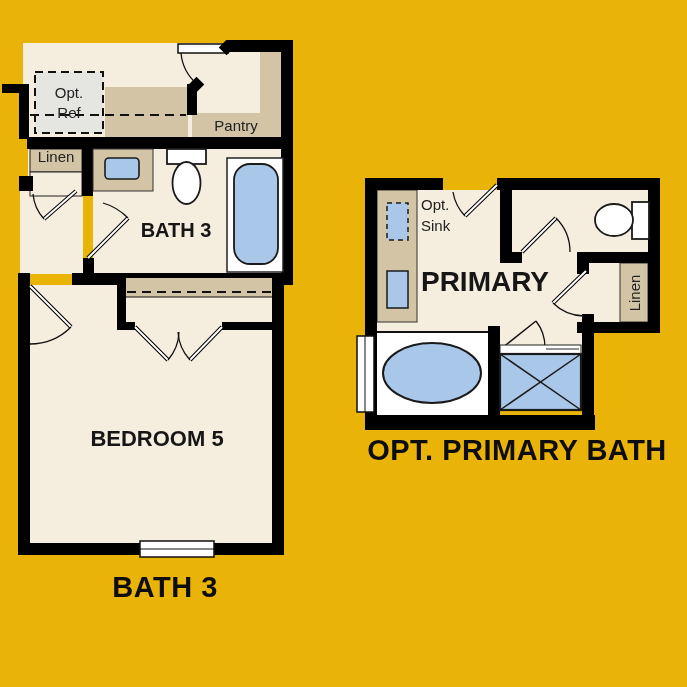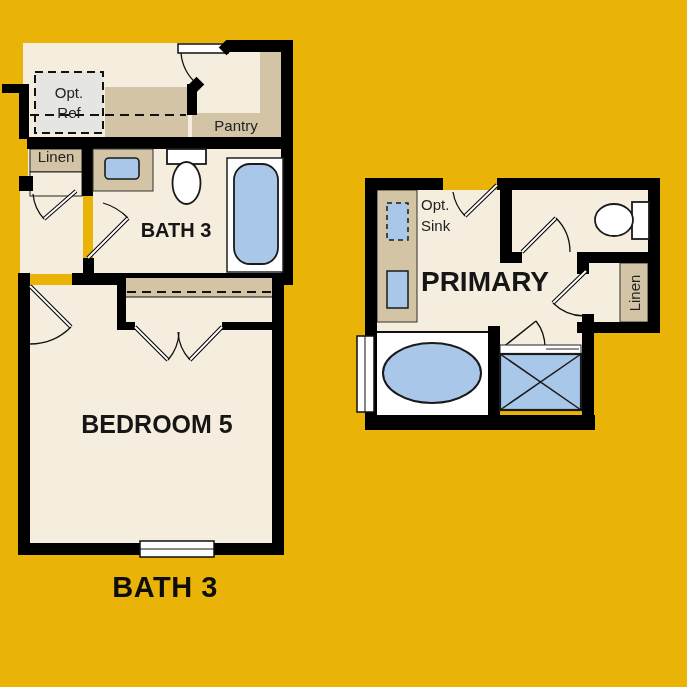--- a/index.html
+++ b/index.html
@@ -215,33 +215,34 @@
     <div>Opt.</div>
     <div>Ref</div>
   </div>
 
   <div class="lbl lbl-small center" style="left:30px;top:147px;width:52px;">Linen</div>
 
   <div class="lbl lbl-small center" style="left:190px;top:116px;width:92px;">Pantry</div>
 
   <div class="lbl lbl-room center" style="left:110px;top:219px;width:132px;font-size:20px;">BATH 3</div>
 
-  <div class="lbl lbl-room center" style="left:47px;top:410px;width:220px;font-size:25px;">BEDROOM 5</div>
+  <div class="lbl lbl-room center" style="left:47px;top:426px;width:220px;font-size:22px;">BEDROOM 5</div>
 
   <div class="lbl lbl-small" style="left:421px;top:194px;width:60px;line-height:21px;">
     <div>Opt.</div>
     <div>Sink</div>
   </div>
 
   <div class="lbl lbl-room center" style="left:409px;top:268px;width:152px;font-size:28px;line-height:27px;">
     <div>PRIMARY</div>
   </div>
 
   <div class="lbl lbl-small center rot" style="left:611px;top:284px;width:46px;height:18px;">Linen</div>
 
   <div class="caption" style="left:5px;top:571px;width:320px;">
     <div>BATH 3</div>
   </div>
 
   <div class="caption" style="left:351px;top:434px;width:332px;">
+    <div>OPT. PRIMARY BATH</div>
   </div>
 
 </div>
 
 </body></html>

